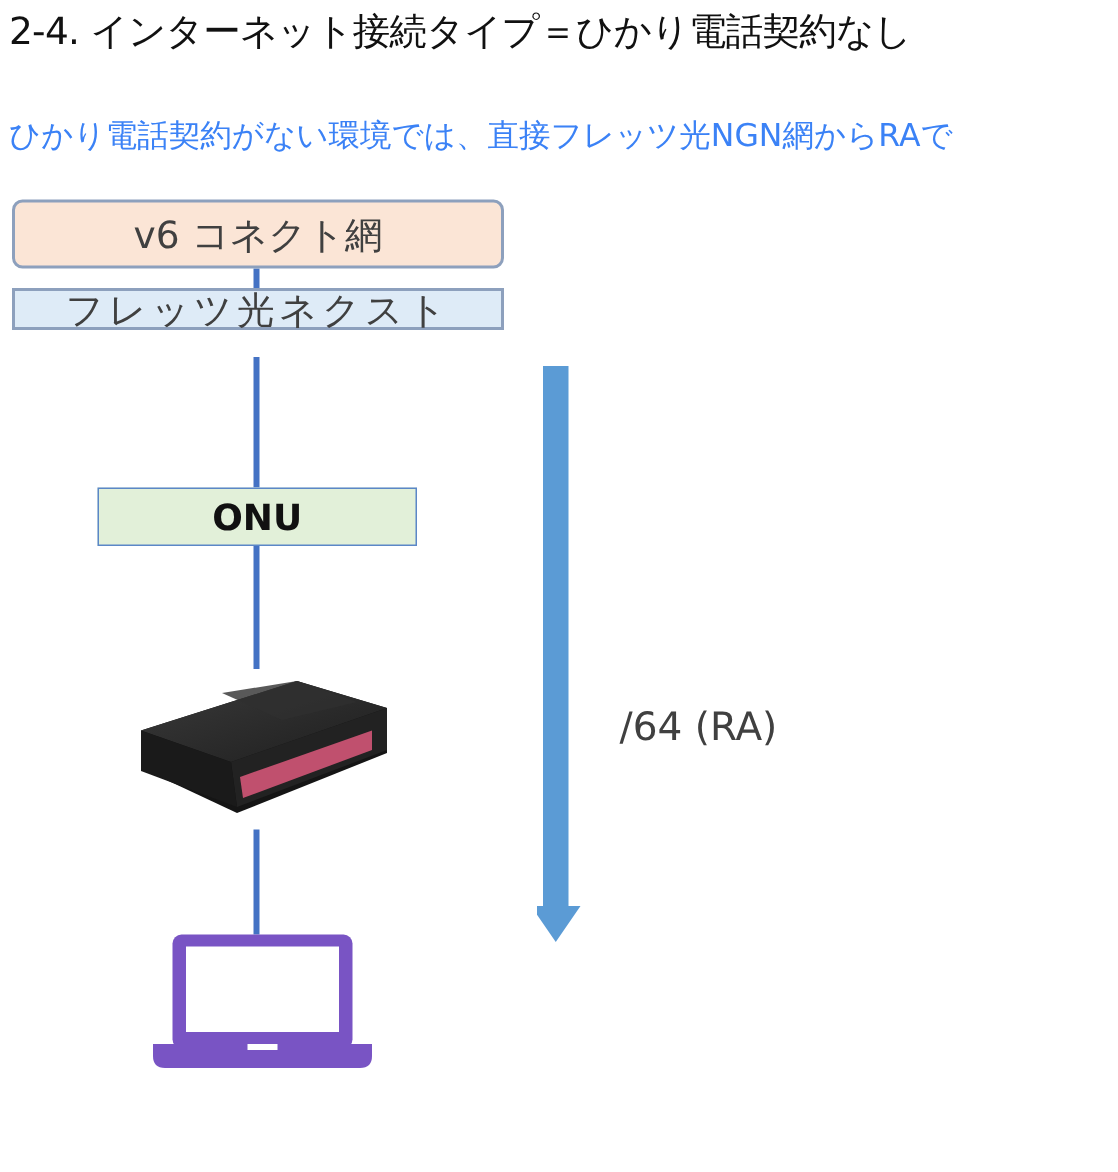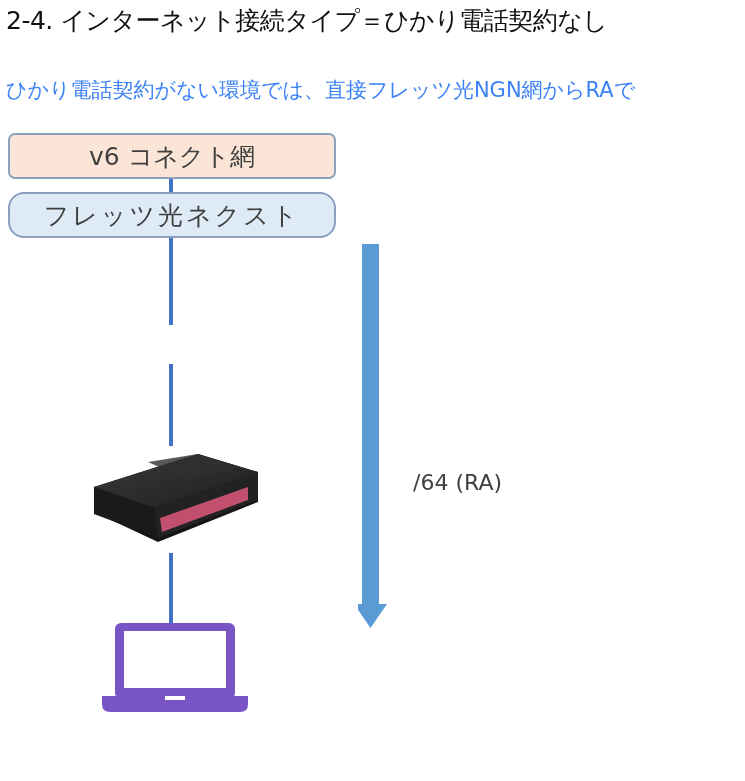--- a/index.html
+++ b/index.html
@@ -8,48 +8,51 @@
   .heading { position: absolute; left: 6px; top: 3px; margin: 0; font-size: 25px; font-weight: normal;
              letter-spacing: -0.5px; white-space: nowrap; line-height: 36px; color: #111; }
   .para { position: absolute; left: 6px; top: 73px; margin: 0; font-size: 21px; white-space: nowrap;
           line-height: 34px; color: #3b82f6; }
   .diagram { position: absolute; left: 0; top: 120px; width: 745px; height: 661px; }
   .vline { position: absolute; left: 169px; width: 4px; background: #4472c4; }
   .box { position: absolute; box-sizing: border-box; display: flex; align-items: center; justify-content: center;
          font-family: "DejaVu Sans", sans-serif; color: #404040; white-space: nowrap; text-align: center; }
   .box-v6 { left: 8px; top: 13px; width: 328px; height: 46px; background: #fbe5d6; border: 2px solid #8da0bd;
             border-radius: 7px; font-size: 25px; }
-  .box-flets { left: 8px; top: 72px; width: 328px; height: 46px; background: #deebf7; border: 2px solid #8da0bd;
-               border-radius: 16px; font-size: 25px; letter-spacing: 3px; }
+  .box-flets { left: 8px; top: 72px; width: 328px; height: 28px; background: #deebf7; border: 2px solid #8da0bd;
+               border-radius: 0; font-size: 25px; letter-spacing: 3px; }
   .box-onu { left: 65px; top: 205px; width: 213px; height: 39px; background: #e2f0d9; border: 1.5px solid #5b87c7;
              font-size: 24px; font-weight: bold; color: #111; }
   .router { position: absolute; left: 88px; top: 322px; width: 175px; height: 112px; }
   .laptop { position: absolute; left: 100px; top: 500px; width: 150px; height: 95px; }
   .arrow { position: absolute; left: 358px; top: 124px; width: 40px; height: 386px; }
-  .arrow-label { position: absolute; left: 413px; top: 350px; font-size: 22px; color: #404040;
+  .arrow-label { position: absolute; left: 413px; top: 350px; font-size: 26px; color: #404040;
                  font-family: "DejaVu Sans", sans-serif; white-space: nowrap; }
 </style>
 </head>
 <body>
 
 <h1 class="heading">2-4. インターネット接続タイプ＝ひかり電話契約なし</h1>
 <p class="para">ひかり電話契約がない環境では、直接フレッツ光NGN網からRAで</p>
 
 <div class="diagram">
 
   <div class="vline" style="top:59px;height:13px;"></div>
   <div class="vline" style="top:118px;height:87px;"></div>
   <div class="vline" style="top:244px;height:82px;"></div>
   <div class="vline" style="top:433px;height:70px;"></div>
 
   <div class="box box-v6">
     <span>v6 コネクト網</span>
   </div>
   <div class="box box-flets">
     <span>フレッツ光ネクスト</span>
+  </div>
+  <div class="box box-onu">
+    <span>ONU</span>
   </div>
 
   <svg class="router" viewBox="0 0 175 112">
     <defs>
       <linearGradient id="topg" x1="0" y1="0" x2="1" y2="1">
         <stop offset="0" stop-color="#3a3a3a"></stop>
         <stop offset="1" stop-color="#1e1e1e"></stop>
       </linearGradient>
     </defs>
     <polygon points="6,45 110,12 170,30 170,60 70,100 6,70" fill="#151515"></polygon>

